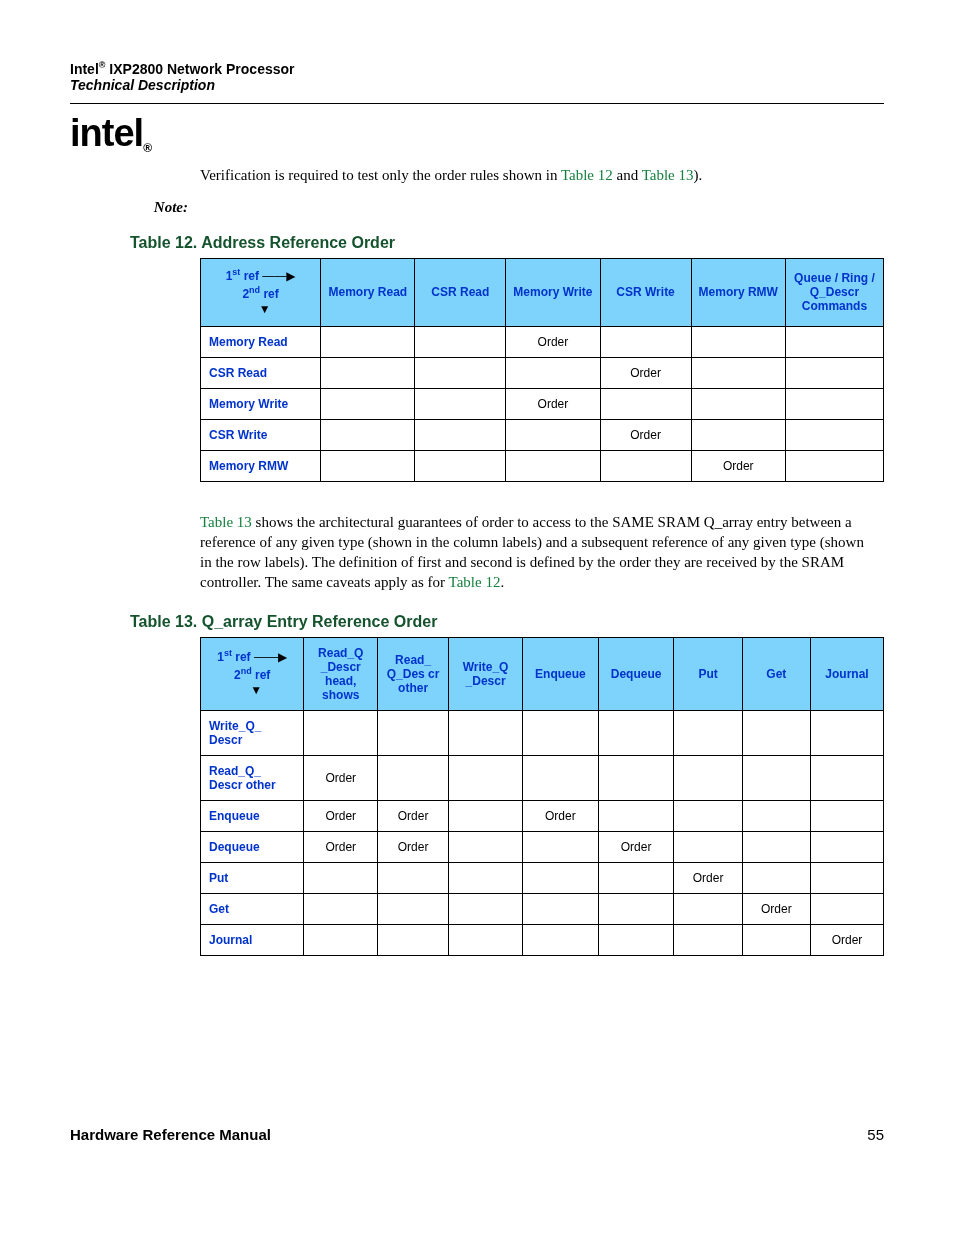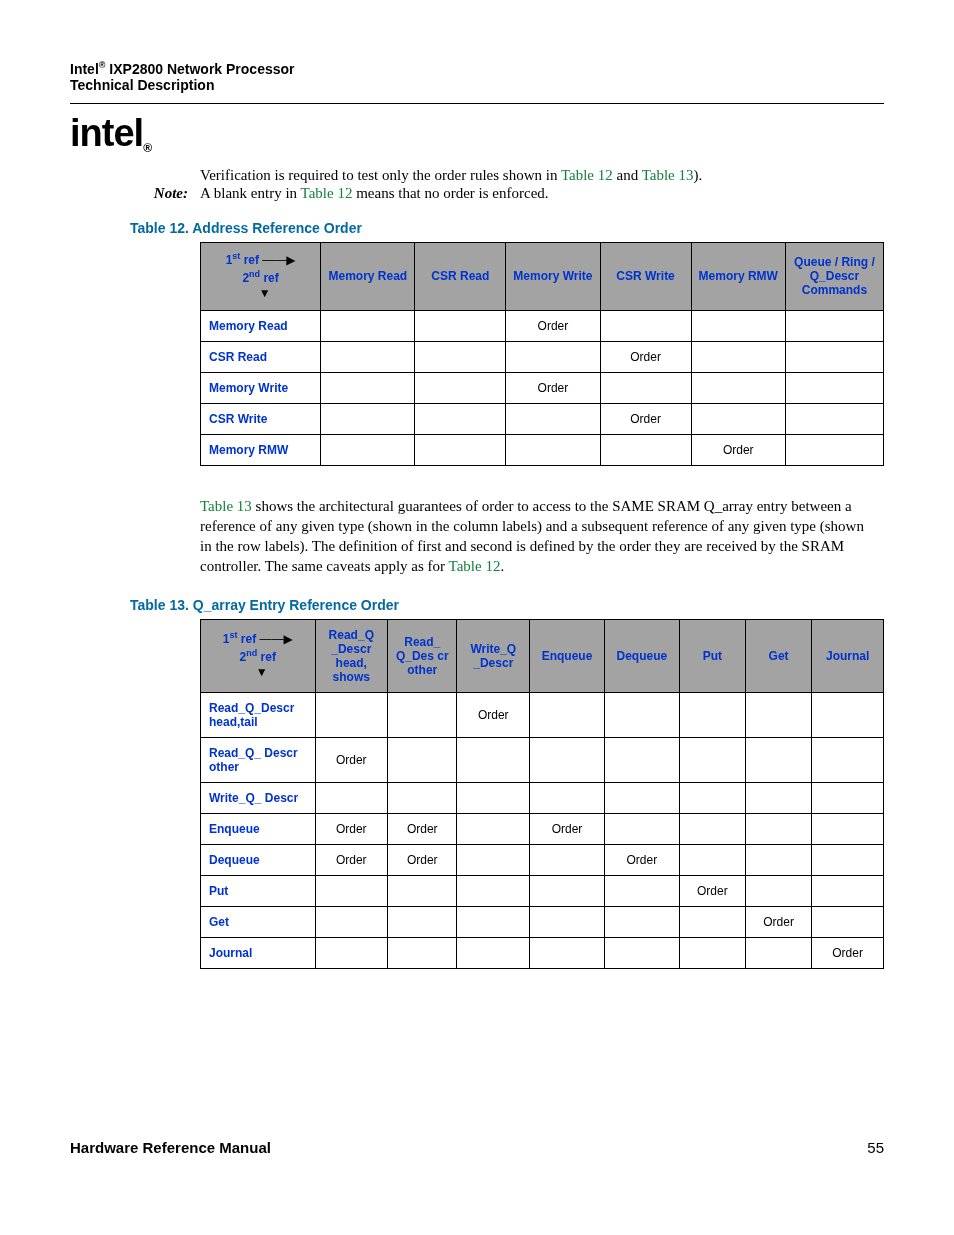--- a/index.html
+++ b/index.html
@@ -12,63 +12,63 @@
     width: 954px;
     box-sizing: border-box;
   }
   .header-right {
     text-align: left;
     font-family: Arial, Helvetica, sans-serif;
     font-size: 14px;
     margin-bottom: 10px;
   }
   .header-right .line1 { font-weight: bold; }
-  .header-right .line2 { font-weight: bold; }
+  .header-right .line2 { font-style: italic; font-weight: bold; }
   .hr-top { border: none; border-top: 1px solid #000; margin: 4px 0 8px 0; }
   .logo {
     font-family: Arial, Helvetica, sans-serif;
     font-size: 38px;
     font-weight: bold;
     letter-spacing: -1px;
     margin-bottom: 10px;
   }
   .logo sub { font-size: 12px; vertical-align: baseline; position: relative; top: 6px; }
   .body-text {
     margin-left: 130px;
     margin-right: 10px;
     font-size: 15px;
     line-height: 1.35;
   }
-  .note-row { display: flex; margin-bottom: 14px; }
+  .note-row { display: flex; margin-top: 14px; margin-bottom: 14px; }
   .note-label { width: 130px; text-align: right; font-style: italic; font-weight: bold; padding-right: 12px; box-sizing: border-box; font-size: 15px;}
   .note-body { flex: 1; font-size: 15px; }
   .link { color: #15803d; }
   .table-caption {
     font-family: Arial, Helvetica, sans-serif;
     font-weight: bold;
-    color: #0369a1;
-    font-size: 14px;
+    color: #14532d;
+    font-size: 16px;
     margin: 18px 0 6px 60px;
   }
   table.data {
     border-collapse: collapse;
     margin-left: 130px;
     font-family: Arial, Helvetica, sans-serif;
     font-size: 12px;
   }
   table.data th, table.data td {
     border: 1px solid #000;
     padding: 8px 6px;
     text-align: center;
     vertical-align: middle;
   }
   table.data th {
     color: #0033cc;
     font-weight: bold;
-    background: #a3a3a3;
+    background: #7dd3fc;
   }
   table.data td.rowhead {
     color: #0033cc;
     font-weight: bold;
     text-align: left;
     padding-left: 8px;
   }
   .ref-header {
     text-align: left;
     padding: 6px 8px;
@@ -106,23 +106,20 @@
 <div class="logo">
   <span>intel</span><sub>®</sub>
 </div>
 
 <div class="body-text">
   <span>Verification is required to test only the order rules shown in </span><span class="link">Table 12</span><span> and </span><span class="link">Table 13</span><span>).</span>
 </div>
 
 <div class="note-row">
   <div class="note-label">Note:</div>
-  <div class="note-body">
-    <span>A blank entry in </span><span class="link">Table 12</span><span> means that no order is enforced.</span>
-  </div>
 </div>
 
 <div class="table-caption">Table 12.  Address Reference Order</div>
 
 <table class="data t12">
   <thead>
     <tr>
       <th class="ref-header">
         <span>1</span><sup>st</sup><span> ref </span><span class="arrow-r">——▶</span><br>
         <span>2</span><sup>nd</sup><span> ref</span>
@@ -204,44 +201,33 @@
       <th>Write_Q _Descr</th>
       <th>Enqueue</th>
       <th>Dequeue</th>
       <th>Put</th>
       <th>Get</th>
       <th>Journal</th>
     </tr>
   </thead>
   <tbody id="t13-body">
       <tr>
-        <td class="rowhead">Read_Q_Descr head,tail</td>
-        <td></td>
-        <td></td>
-        <td>Order</td>
+        <td class="rowhead">Write_Q_ Descr</td>
+        <td></td>
+        <td></td>
+        <td></td>
         <td></td>
         <td></td>
         <td></td>
         <td></td>
         <td></td>
       </tr>
       <tr>
         <td class="rowhead">Read_Q_ Descr other</td>
         <td>Order</td>
-        <td></td>
-        <td></td>
-        <td></td>
-        <td></td>
-        <td></td>
-        <td></td>
-        <td></td>
-      </tr>
-      <tr>
-        <td class="rowhead">Write_Q_ Descr</td>
-        <td></td>
         <td></td>
         <td></td>
         <td></td>
         <td></td>
         <td></td>
         <td></td>
         <td></td>
       </tr>
       <tr>
         <td class="rowhead">Enqueue</td>

